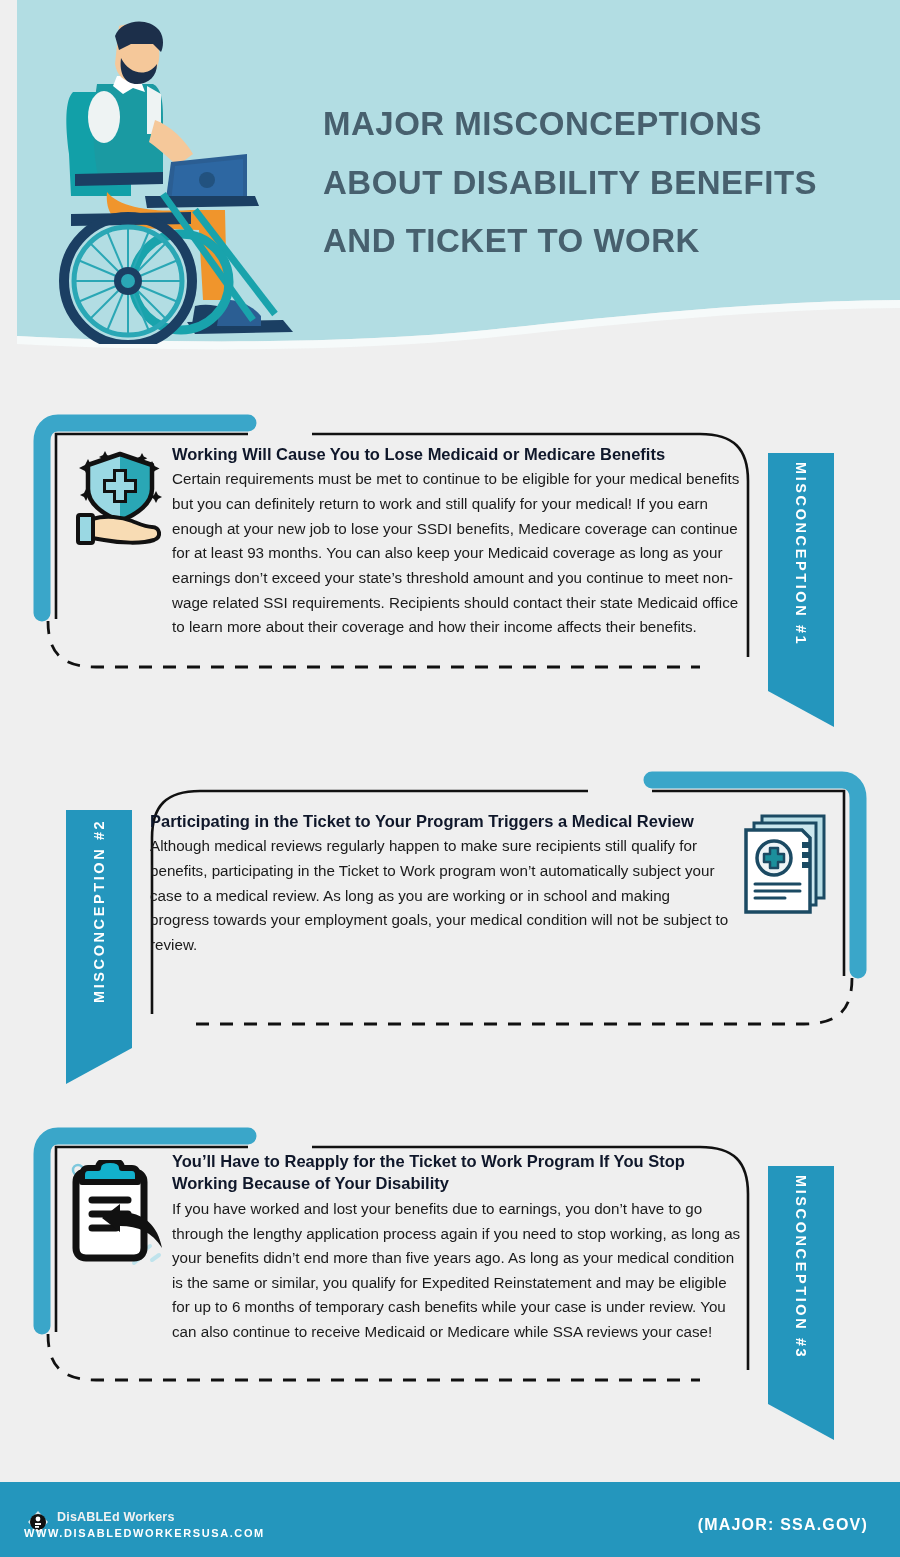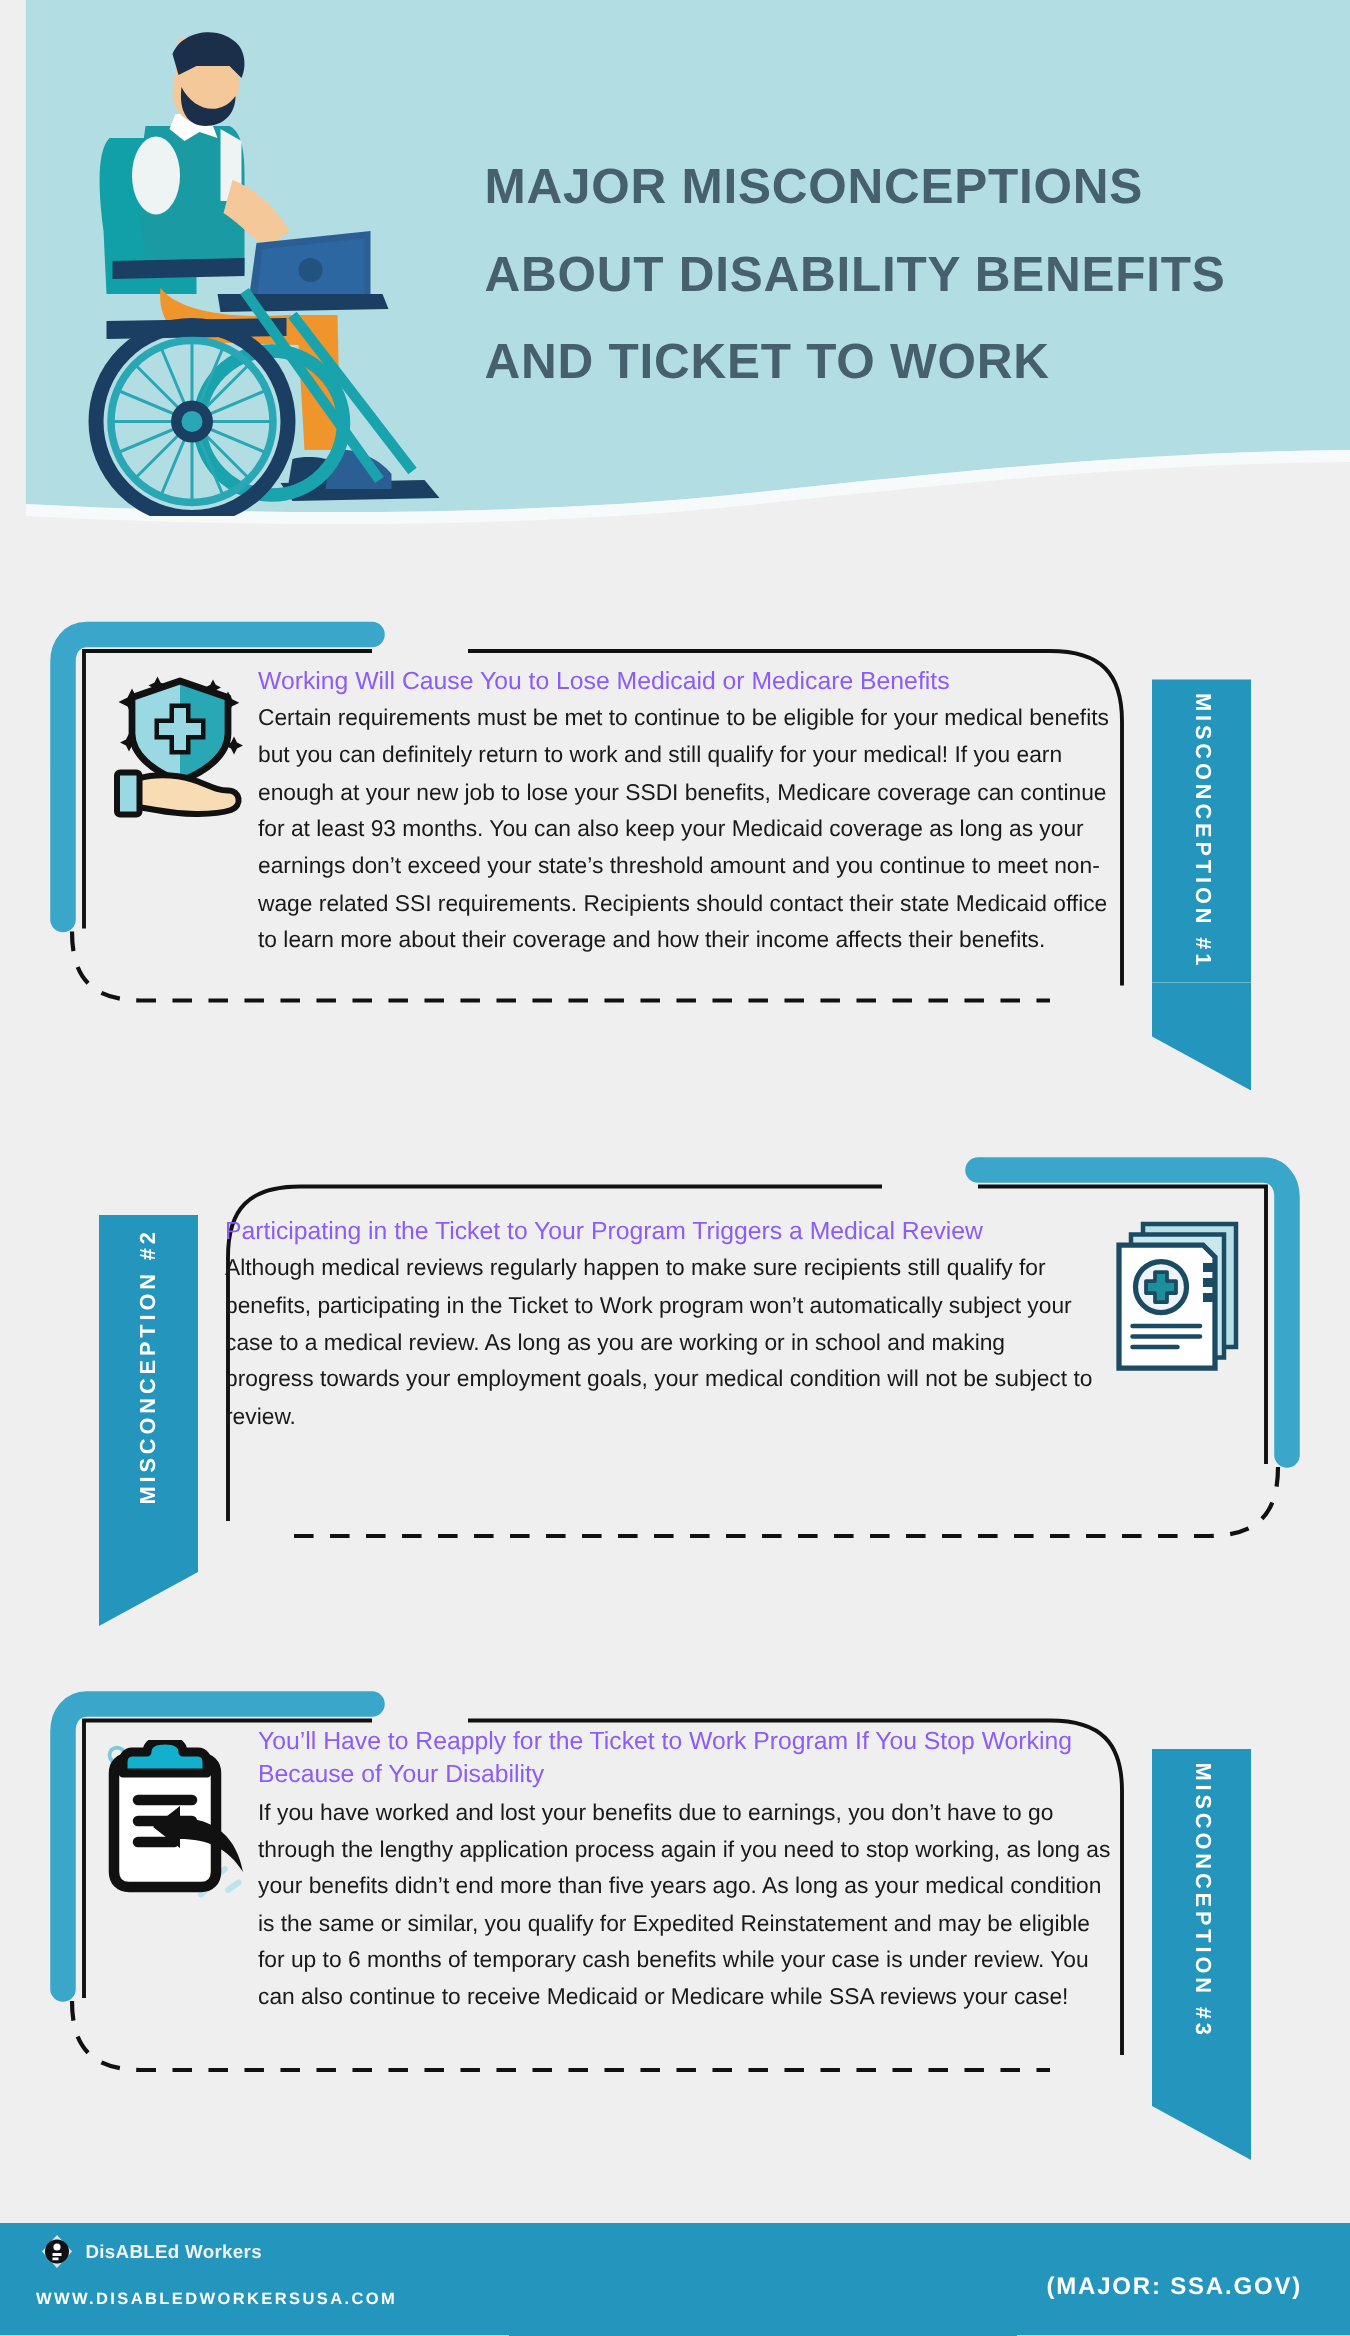--- a/index.html
+++ b/index.html
@@ -49,42 +49,42 @@
     font-size: 14.5px;
     font-weight: bold;
     letter-spacing: 2.6px;
   }
   .ribbon-label.rl-right { writing-mode: vertical-rl; }
   .ribbon-label.rl-left  { writing-mode: vertical-rl; transform: rotate(180deg); }
   .ribbon-tail { position: absolute; width: 66px; height: 72px; }
 
   .content { position: absolute; }
   .c-title {
-    color: #8b5cf6;
+    color: #0f172a;
     font-size: 16.5px;
-    font-weight: normal;
+    font-weight: bold;
     line-height: 1.36;
     margin-bottom: 2px;
   }
   .c-body {
     color: #1a1a1a;
     font-size: 15.2px;
     line-height: 1.62;
   }
   .icon-box { position: absolute; }
 
   
   .footer {
     position: absolute; left: 0; top: 1482px;
     width: 900px; height: 75px;
     background: #2496bd;
   }
   .brand-row {
-    position: absolute; left: 26px; top: 7px;
-    display: flex; align-items: center; gap: 7px;
+    position: absolute; left: 26px; top: 28px;
+    display: flex; align-items: flex-start; gap: 7px;
   }
   .brand-name {
     color: #f2f2f2; font-size: 12.5px; font-weight: bold;
     letter-spacing: 0.2px;
   }
   .footer-url {
     position: absolute; left: 24px; top: 45px;
     color: #ffffff; font-size: 11px; font-weight: bold;
     letter-spacing: 1.6px;
   }

